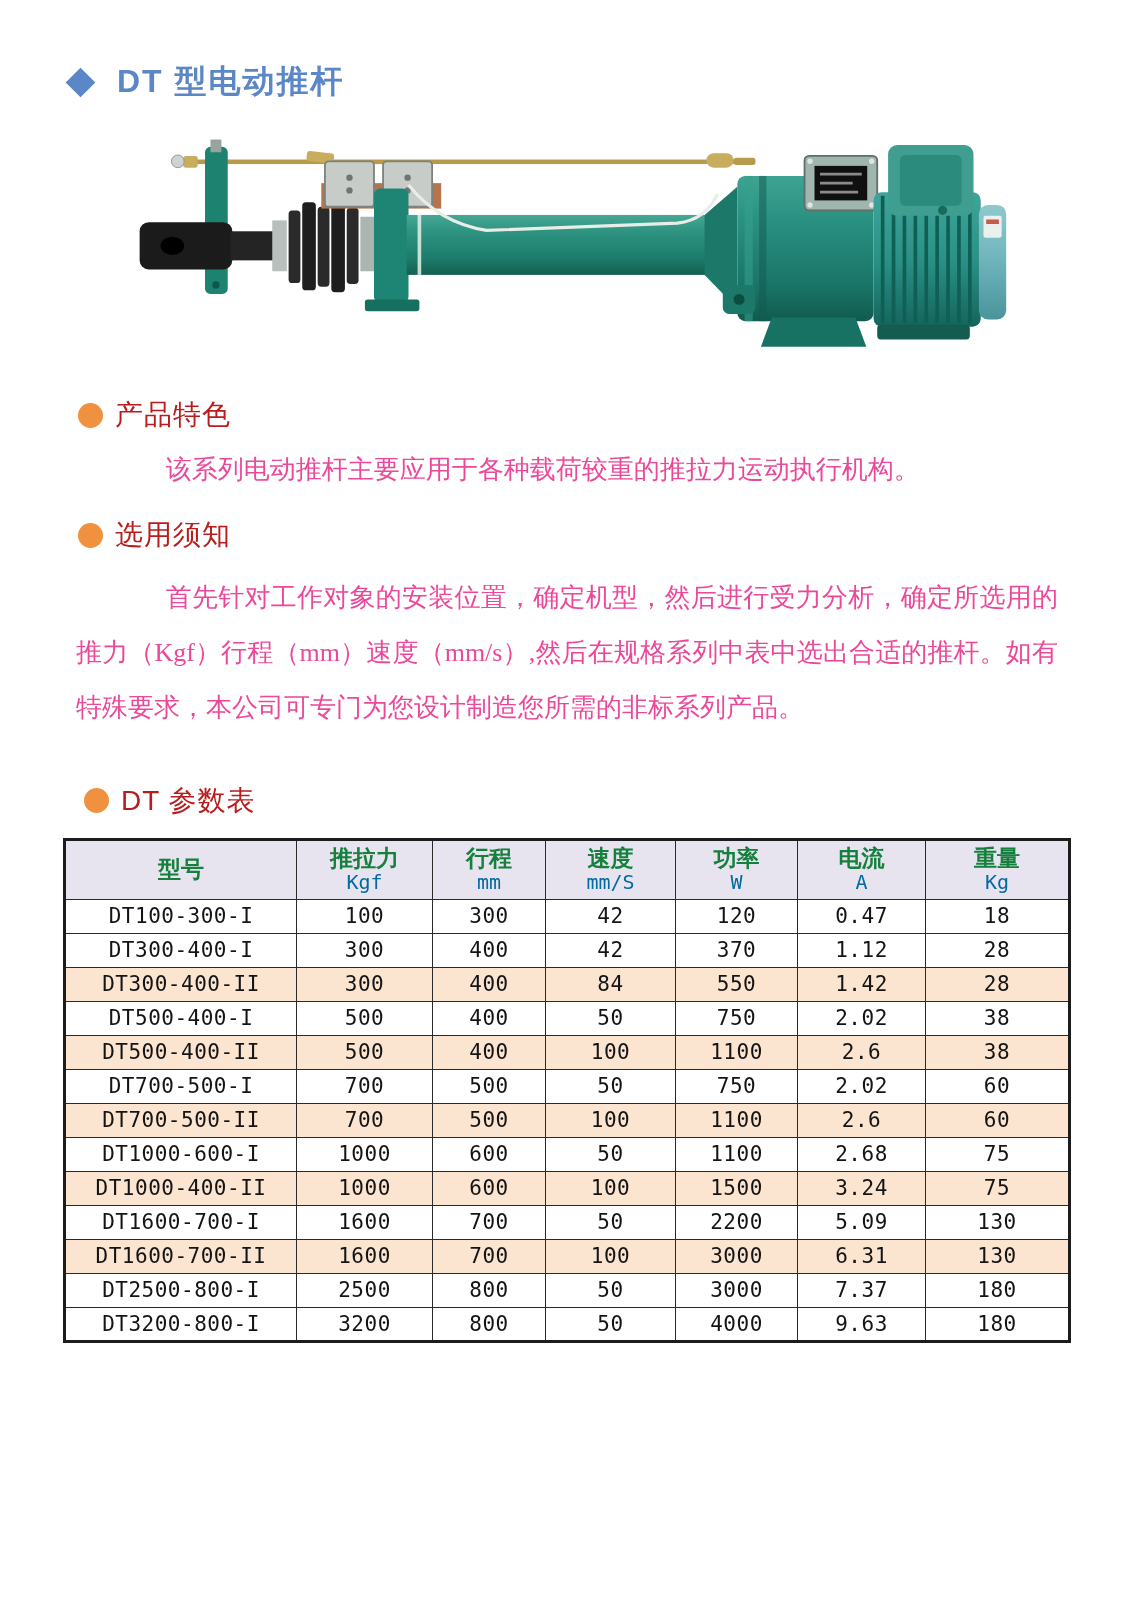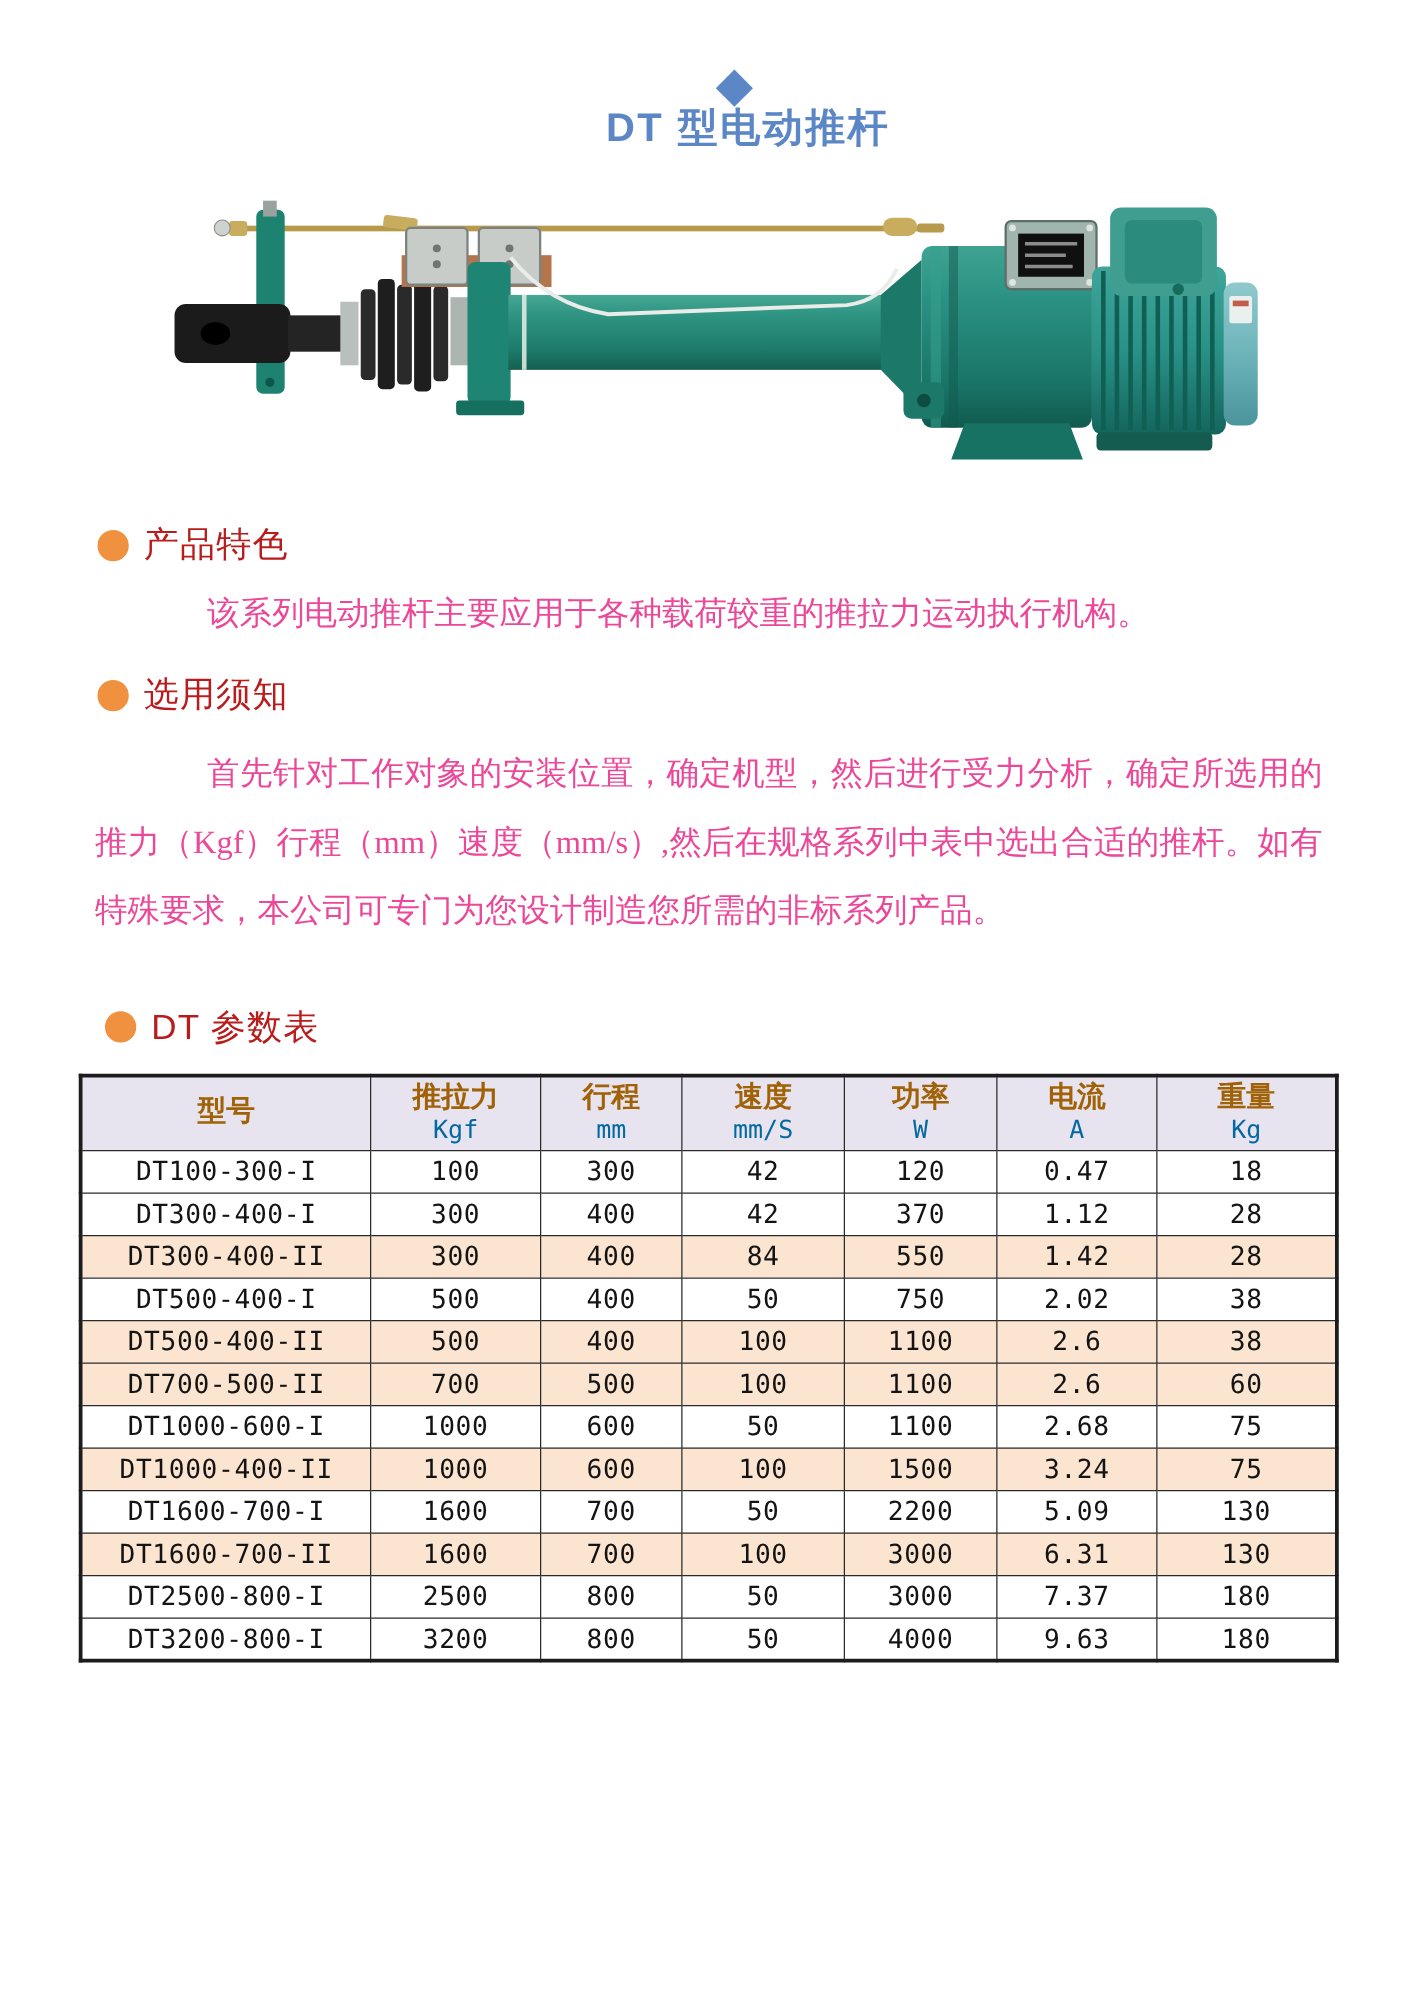--- a/index.html
+++ b/index.html
@@ -12,21 +12,20 @@
     background: #ffffff;
     overflow: hidden;
     font-family: "Liberation Sans", sans-serif;
   }
 
   
   .doc-title {
     display: flex;
     align-items: center;
     margin: 60px 0 0 66px;
-    flex-direction: column;
   }
   .diamond {
     width: 21px; height: 21px;
     background: #5b87c7;
     transform: rotate(45deg);
     margin: 0 26px 0 4px;
     flex: 0 0 auto;
   }
   .doc-title-text {
     font-size: 32px;
@@ -104,23 +103,23 @@
   }
   .th-stack {
     display: flex;
     flex-direction: column;
     justify-content: center;
     align-items: center;
     height: 100%;
     line-height: 1.15;
   }
   .th-name {
-    font-family: Liberation Mono, monospace;
+    font-family: Liberation Sans, sans-serif;
     font-size: 23px;
-    color: #a16207;
+    color: #15803d;
   }
   .th-unit {
     font-family: "DejaVu Sans Mono", monospace;
     font-size: 20px;
     font-weight: normal;
     color: #0369a1;
   }
   table.spec td {
     height: 34px;
     font-family: "DejaVu Sans Mono", monospace;
@@ -378,20 +377,29 @@
   </tr>
           <tr class="shaded">
     <td>DT500-400-II</td>
     <td>500</td>
     <td>400</td>
     <td>100</td>
     <td>1100</td>
     <td>2.6</td>
     <td>38</td>
   </tr>
+          <tr>
+    <td>DT700-500-I</td>
+    <td>700</td>
+    <td>500</td>
+    <td>50</td>
+    <td>750</td>
+    <td>2.02</td>
+    <td>60</td>
+  </tr>
           <tr class="shaded">
     <td>DT700-500-II</td>
     <td>700</td>
     <td>500</td>
     <td>100</td>
     <td>1100</td>
     <td>2.6</td>
     <td>60</td>
   </tr>
           <tr>

